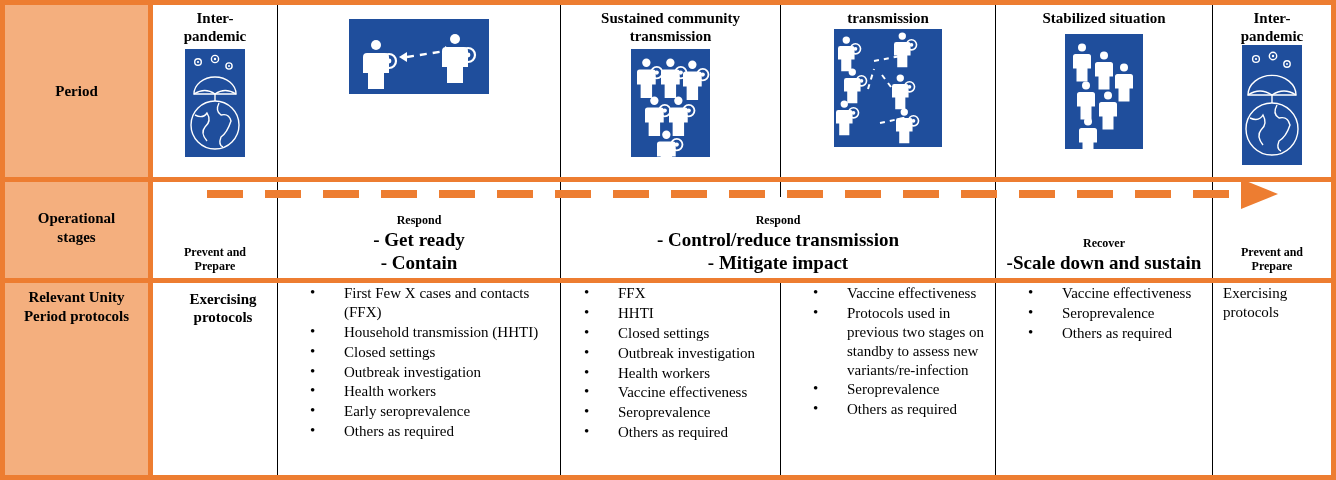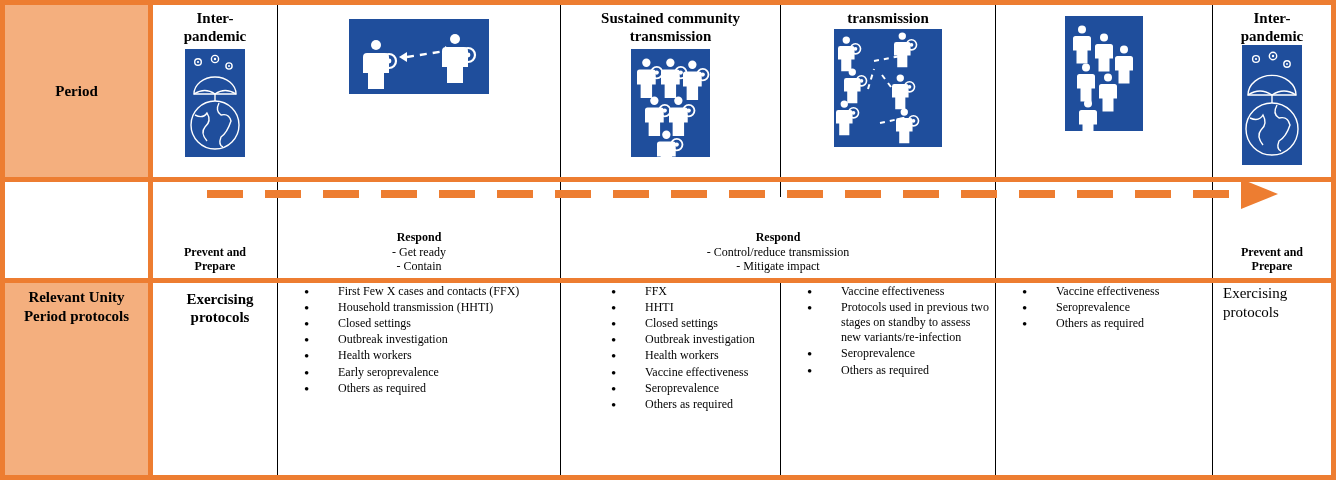--- a/index.html
+++ b/index.html
@@ -37,34 +37,34 @@
   .pcell .ptitle{font-weight:bold;font-size:15px;line-height:1.18;text-align:center;
                  width:100%;box-sizing:border-box;padding:0 4px;}
   .pcell .psub{font-weight:normal;}
   .icon-box{background:#1F4E9C;margin-top:4px;display:block;}
 
   
   .scell{position:absolute;top:0;bottom:0;display:flex;flex-direction:column;
          justify-content:flex-end;align-items:center;box-sizing:border-box;
          padding-bottom:4px;text-align:center;}
   .stitle{font-weight:bold;font-size:12px;line-height:1.22;}
-  .sline{font-size:12px;line-height:1.22;font-weight:normal;}
+  .sline{font-size:19px;line-height:1.22;font-weight:bold;}
   .stitle-block{width:100%;}
 
   
   .dash-track{position:absolute;top:13px;height:8px;z-index:7;}
   .dash{position:absolute;top:0;height:8px;background:#ED7D31;}
   .arrowhead{position:absolute;top:-11px;width:0;height:0;
              border-top:15px solid transparent;border-bottom:15px solid transparent;
              border-left:37px solid #ED7D31;z-index:7;}
 
   
-  .bcell{position:absolute;top:0;bottom:0;box-sizing:border-box;padding:6px 6px 0 16px;}
+  .bcell{position:absolute;top:0;bottom:0;box-sizing:border-box;padding:6px 6px 0 22px;}
   .bcell ul{margin:0;padding:0 0 0 24px;list-style:none;}
-  .bcell li{position:relative;font-size:12px;line-height:1.26;padding-left:20px;margin:0 0 1px 0;}
+  .bcell li{position:relative;font-size:15px;line-height:1.26;padding-left:20px;margin:0 0 1px 0;}
   .bcell li:before{content:"\2022";position:absolute;left:-14px;top:-1px;font-size:15px;}
   .plain-text{font-size:15px;line-height:1.26;}
   .bold-center{font-weight:bold;font-size:15px;line-height:1.22;text-align:center;padding-top:6px;}
 </style>
 </head>
 <body>
 
 <div class="chart">
 
   <div class="row" id="row-period">
@@ -220,20 +220,23 @@
               <path d="M5 24 h26 a5 5 0 0 1 5 5 v24 h-7 v26 h-22 v-26 h-7 v-24 a5 5 0 0 1 5 -5z"></path>
             <circle cx="38" cy="30" r="11" fill="none" stroke="#ffffff" stroke-width="3.5"></circle>
               <circle cx="38" cy="30" r="4"></circle>
           </g>
         </g>
       </svg>
     </div>
     <div class="vdiv" style="left:990px;top:0;bottom:0;"></div>
 
     <div class="pcell" style="left:991px;width:216px;">
+      <div class="ptitle">
+        <div>Stabilized situation</div>
+      </div>
       <svg class="icon-box" width="78" height="115" viewBox="0 0 78 115" style="margin-top:6px;">
         <rect width="78" height="115" fill="#1F4E9C"></rect>
         <g fill="#ffffff">
           <g transform="translate(8,8) scale(0.5)">
             <circle cx="18" cy="11" r="8"></circle>
               <path d="M5 24 h26 a5 5 0 0 1 5 5 v24 h-7 v26 h-22 v-26 h-7 v-24 a5 5 0 0 1 5 -5z"></path>
           </g>
           <g transform="translate(30,16) scale(0.5)">
             <circle cx="18" cy="11" r="8"></circle>
               <path d="M5 24 h26 a5 5 0 0 1 5 5 v24 h-7 v26 h-22 v-26 h-7 v-24 a5 5 0 0 1 5 -5z"></path>
@@ -283,20 +286,26 @@
             <circle cx="45" cy="19" r="1"></circle>
         </g>
       </svg>
     </div>
   </div>
 
   <div class="row-sep" id="sep-1"></div>
 
   <div class="row" id="row-stages">
 
+    <div class="label-cell">
+      <div>
+        <div>Operational</div>
+        <div>stages</div>
+      </div>
+    </div>
     <div class="label-right-edge"></div>
 
     <div class="dash-track" style="left:148px;right:0;">
       <div class="dash" style="left:54px;width:36px;"></div>
       <div class="dash" style="left:112px;width:36px;"></div>
       <div class="dash" style="left:170px;width:36px;"></div>
       <div class="dash" style="left:228px;width:36px;"></div>
       <div class="dash" style="left:286px;width:36px;"></div>
       <div class="dash" style="left:344px;width:36px;"></div>
       <div class="dash" style="left:402px;width:36px;"></div>
@@ -334,20 +343,26 @@
     <div class="scell" style="left:556px;width:434px;">
       <div class="stitle-block">
         <div class="stitle">Respond</div>
         <div class="sline">-    Control/reduce transmission</div>
         <div class="sline">-      Mitigate impact</div>
       </div>
     </div>
     <div class="vdiv" style="left:775px;top:0;height:20px;"></div>
     <div class="vdiv" style="left:990px;top:0;bottom:0;"></div>
 
+    <div class="scell" style="left:991px;width:216px;">
+      <div class="stitle-block">
+        <div class="stitle">Recover</div>
+        <div class="sline">-Scale down and sustain</div>
+      </div>
+    </div>
     <div class="vdiv" style="left:1207px;top:0;bottom:0;"></div>
 
     <div class="scell" style="left:1208px;right:0;">
       <div class="stitle-block">
         <div class="stitle">Prevent and</div>
         <div class="stitle">Prepare</div>
       </div>
     </div>
   </div>
 
@@ -375,21 +390,21 @@
         <li>Household transmission (HHTI)</li>
         <li>Closed settings</li>
         <li>Outbreak investigation</li>
         <li>Health workers</li>
         <li>Early seroprevalence</li>
         <li>Others as required</li>
       </ul>
     </div>
     <div class="vdiv" style="left:555px;top:0;bottom:0;"></div>
 
-    <div class="bcell" style="left:580px;width:219px;">
+    <div class="bcell" style="left:547px;width:219px;">
       <ul>
         <li>FFX</li>
         <li>HHTI</li>
         <li>Closed settings</li>
         <li>Outbreak investigation</li>
         <li>Health workers</li>
         <li>Vaccine effectiveness</li>
         <li>Seroprevalence</li>
         <li>Others as required</li>
       </ul>

